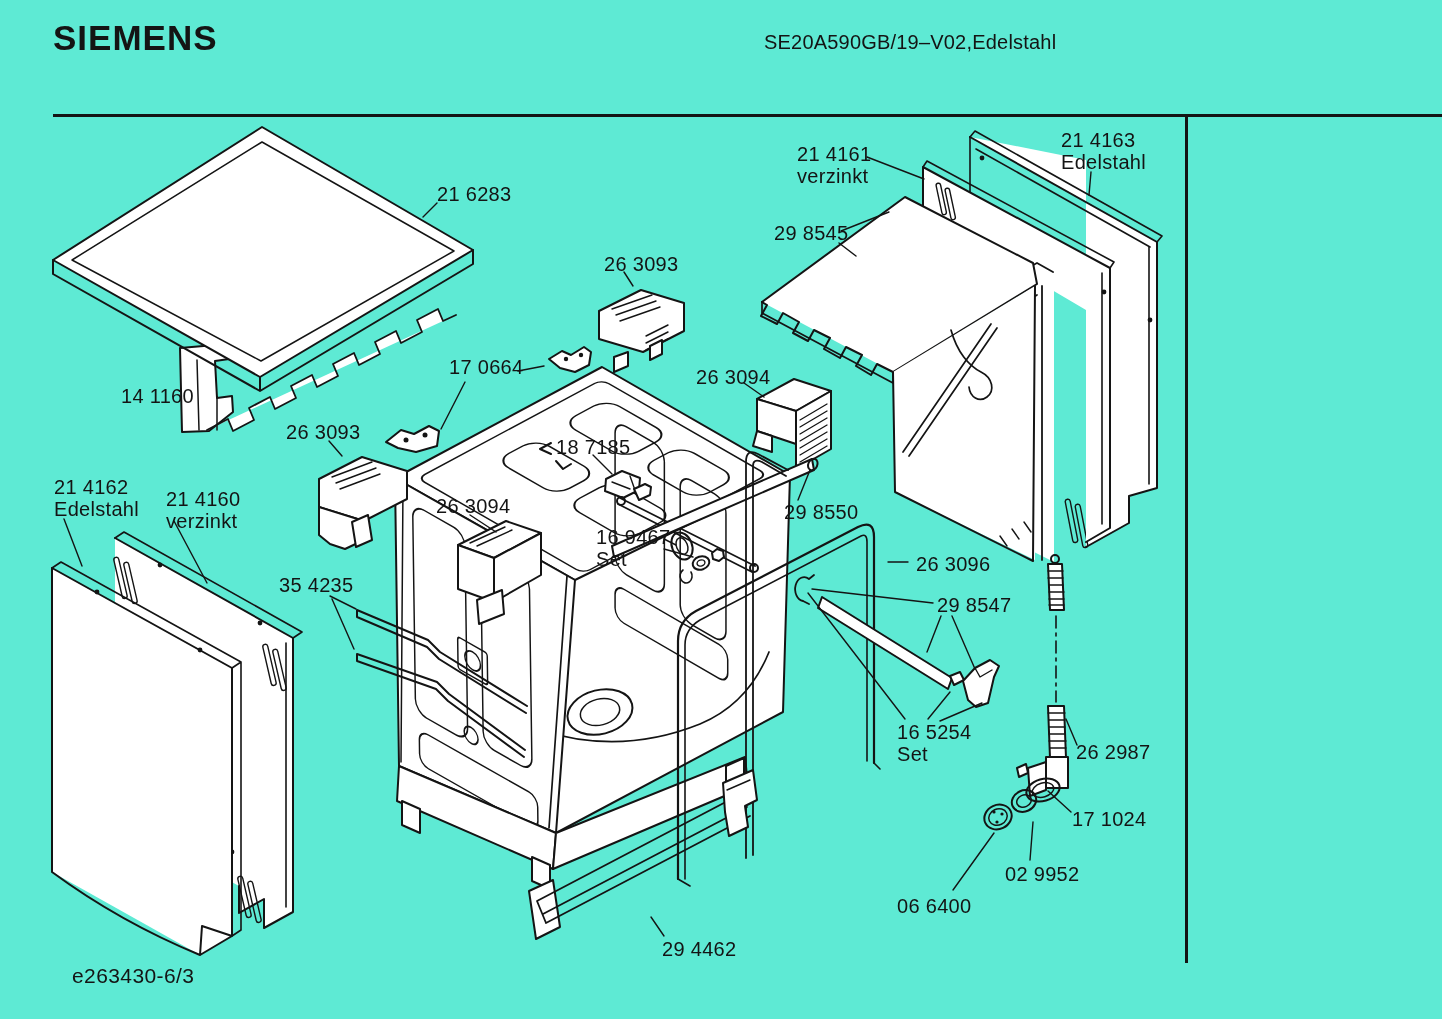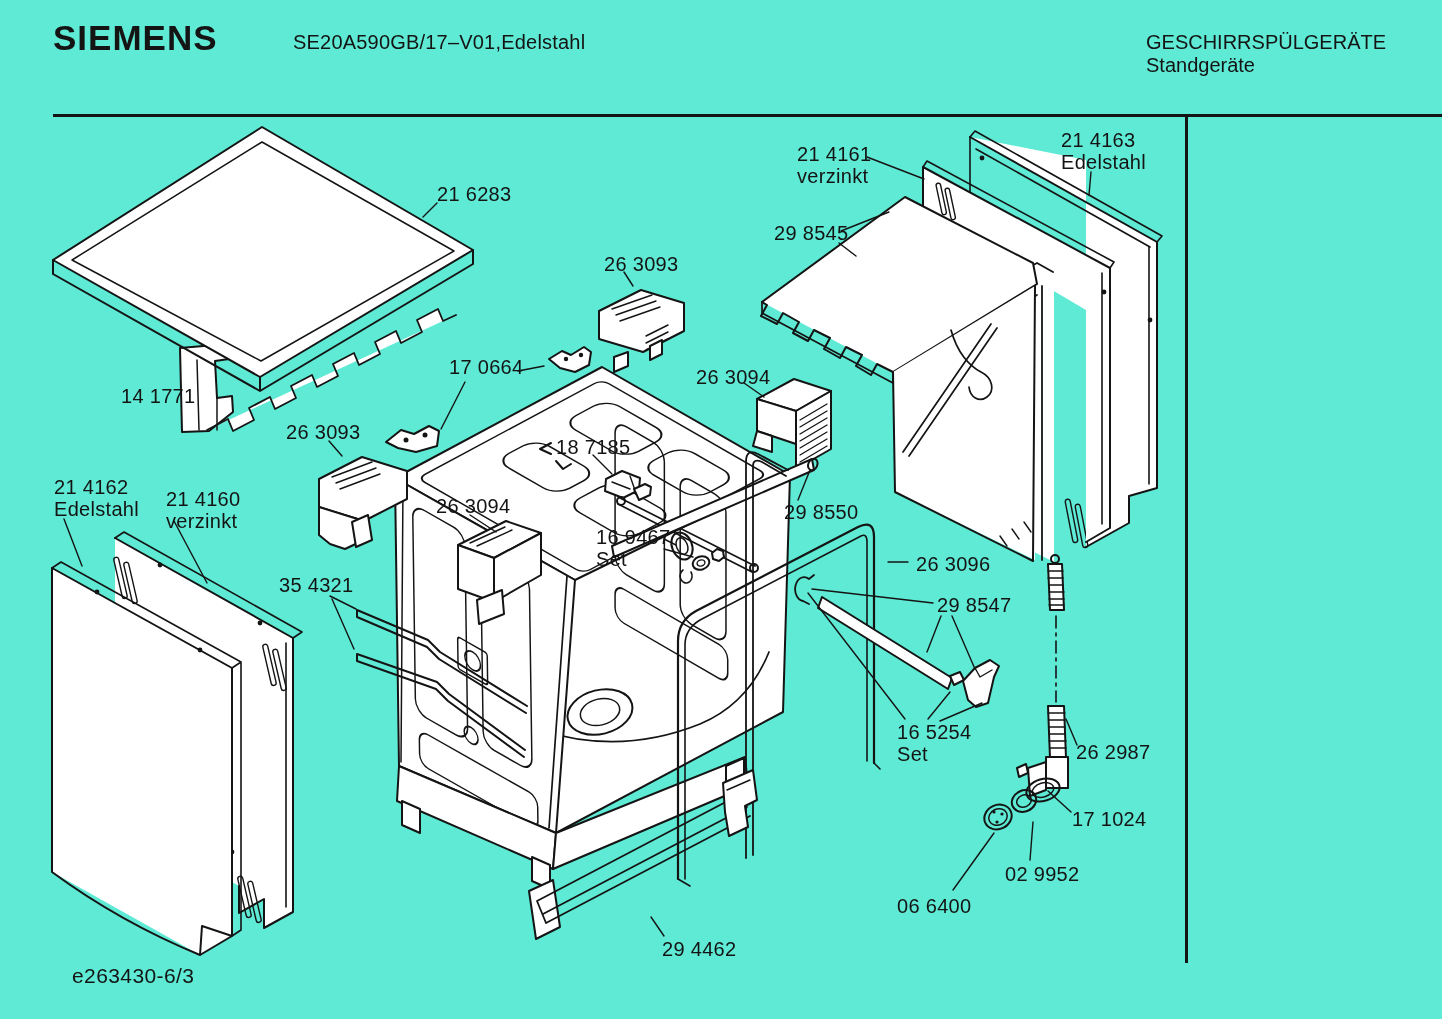--- a/index.html
+++ b/index.html
@@ -270,30 +270,26 @@
         <path d="M1077,745 L1066,719"></path>
         <path d="M1071,812 L1048,791"></path>
         <path d="M1030,860 L1033,822"></path>
         <path d="M953,890 L994,833"></path>
         <path d="M664,936 L651,917"></path>
       </g>
     </g>
   </svg>
 
   <div class="hdr-brand">SIEMENS</div>
-  <div class="hdr-model" style="left:293px">SE20A590GB/17–V01,Edelstahl</div>
-  <div class="hdr-cat">
-    <div>GESCHIRRSPÜLGERÄTE</div>
-    <div>Standgeräte</div>
-  </div>
+  <div class="hdr-model" style="left:764px">SE20A590GB/19–V02,Edelstahl</div>
   <div class="rule-h"></div>
   <div class="rule-v"></div>
 
   <div class="lbl" style="left:437px;top:183px">21 6283</div>
-  <div class="lbl" style="left:121px;top:385px">14 1771</div>
+  <div class="lbl" style="left:121px;top:385px">14 1160</div>
   <div class="lbl" style="left:604px;top:253px">26 3093</div>
   <div class="lbl" style="left:286px;top:421px">26 3093</div>
   <div class="lbl" style="left:449px;top:356px">17 0664</div>
   <div class="lbl" style="left:556px;top:436px">18 7185</div>
   <div class="lbl" style="left:436px;top:495px">26 3094</div>
   <div class="lbl" style="left:696px;top:366px">26 3094</div>
   <div class="lbl" style="left:596px;top:526px">
     <div>16 9467</div>
     <div>Set</div>
   </div>
@@ -307,21 +303,21 @@
     <div>Edelstahl</div>
   </div>
   <div class="lbl" style="left:54px;top:476px">
     <div>21 4162</div>
     <div>Edelstahl</div>
   </div>
   <div class="lbl" style="left:166px;top:488px">
     <div>21 4160</div>
     <div>verzinkt</div>
   </div>
-  <div class="lbl" style="left:279px;top:574px">35 4321</div>
+  <div class="lbl" style="left:279px;top:574px">35 4235</div>
   <div class="lbl" style="left:784px;top:501px">29 8550</div>
   <div class="lbl" style="left:916px;top:553px">26 3096</div>
   <div class="lbl" style="left:937px;top:594px">29 8547</div>
   <div class="lbl" style="left:897px;top:721px">
     <div>16 5254</div>
     <div>Set</div>
   </div>
   <div class="lbl" style="left:1076px;top:741px">26 2987</div>
   <div class="lbl" style="left:1072px;top:808px">17 1024</div>
   <div class="lbl" style="left:1005px;top:863px">02 9952</div>

